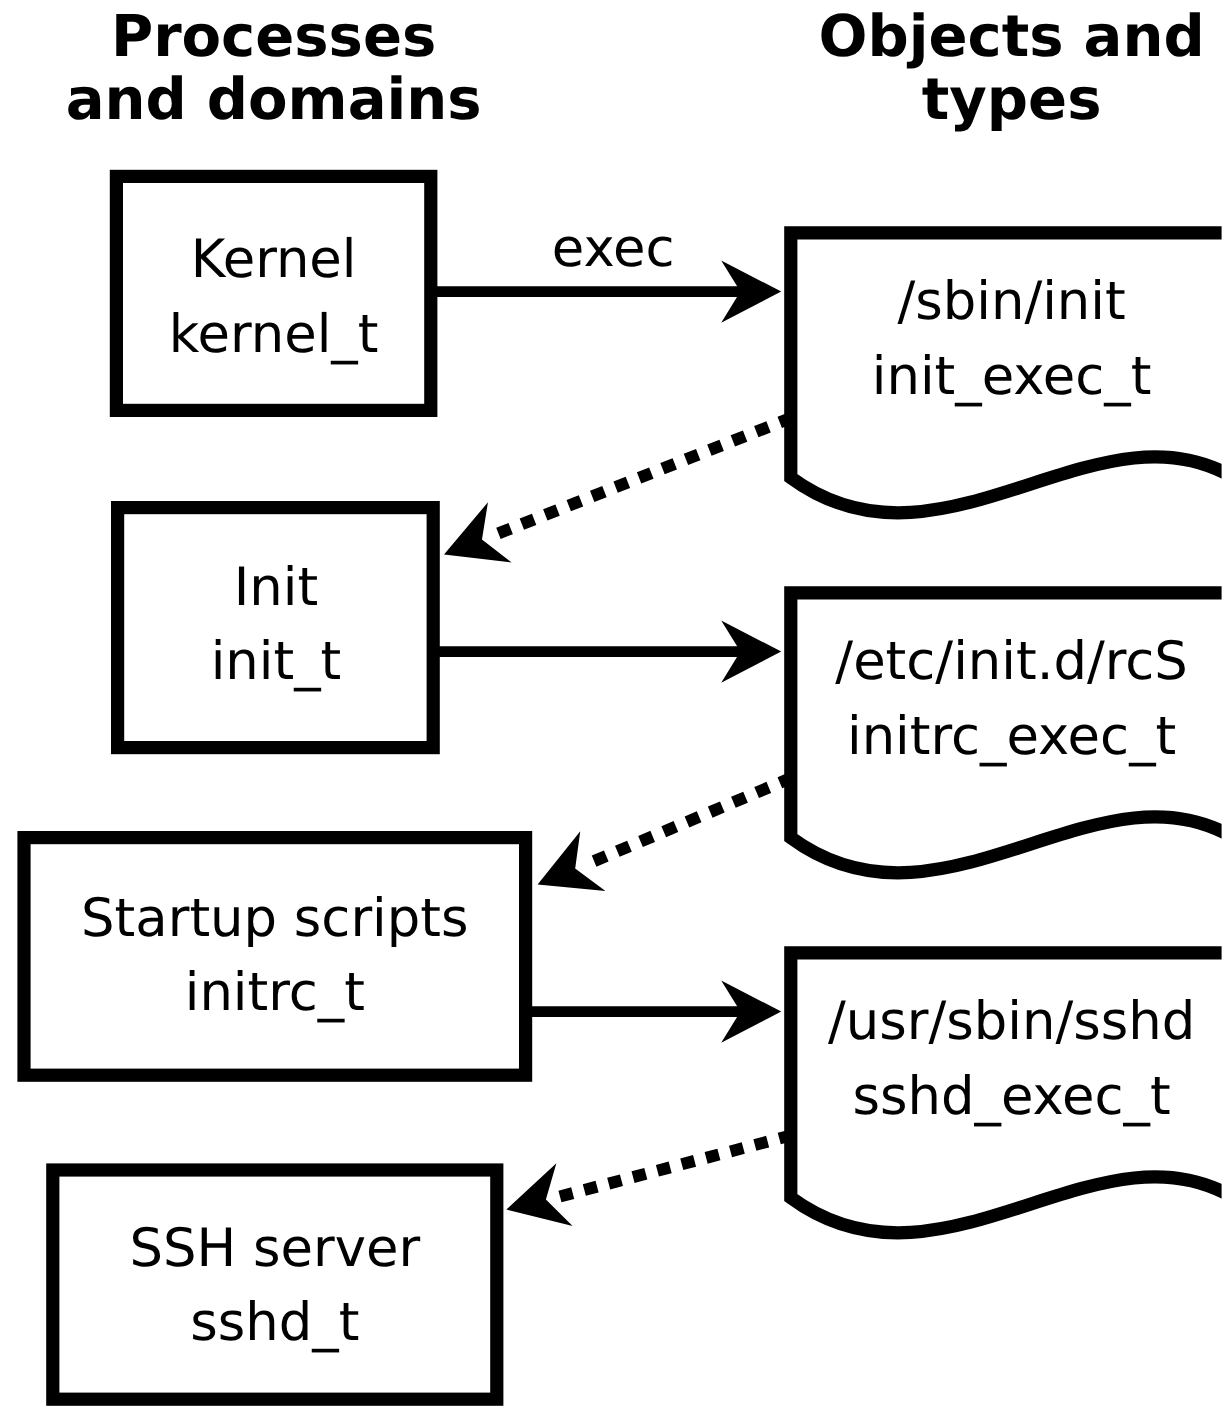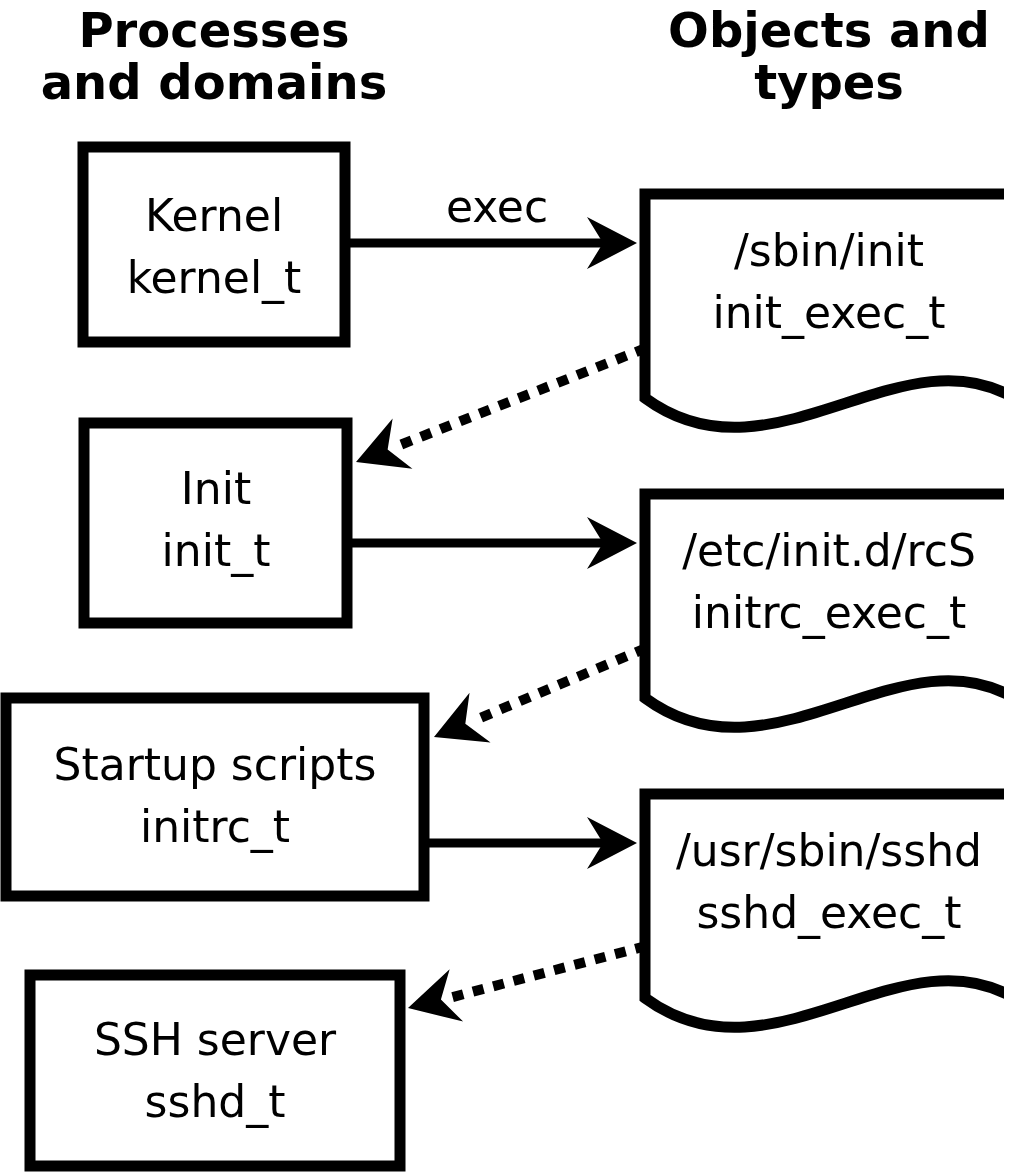--- a/index.html
+++ b/index.html
@@ -10,20 +10,21 @@
     margin: 0;
     padding: 0;
     background: var(--paper);
   }
   .canvas {
     position: relative;
     width: 1004px;
     height: 1173px;
     background: var(--paper);
     overflow: hidden;
+    padding-left: 14px;
   }
   svg { display: block; }
 
   .hdr {
     font-family: "DejaVu Sans", "Liberation Sans", sans-serif;
     font-size: 48px;
     font-weight: bold;
     fill: var(--ink);
     text-anchor: middle;
   }

